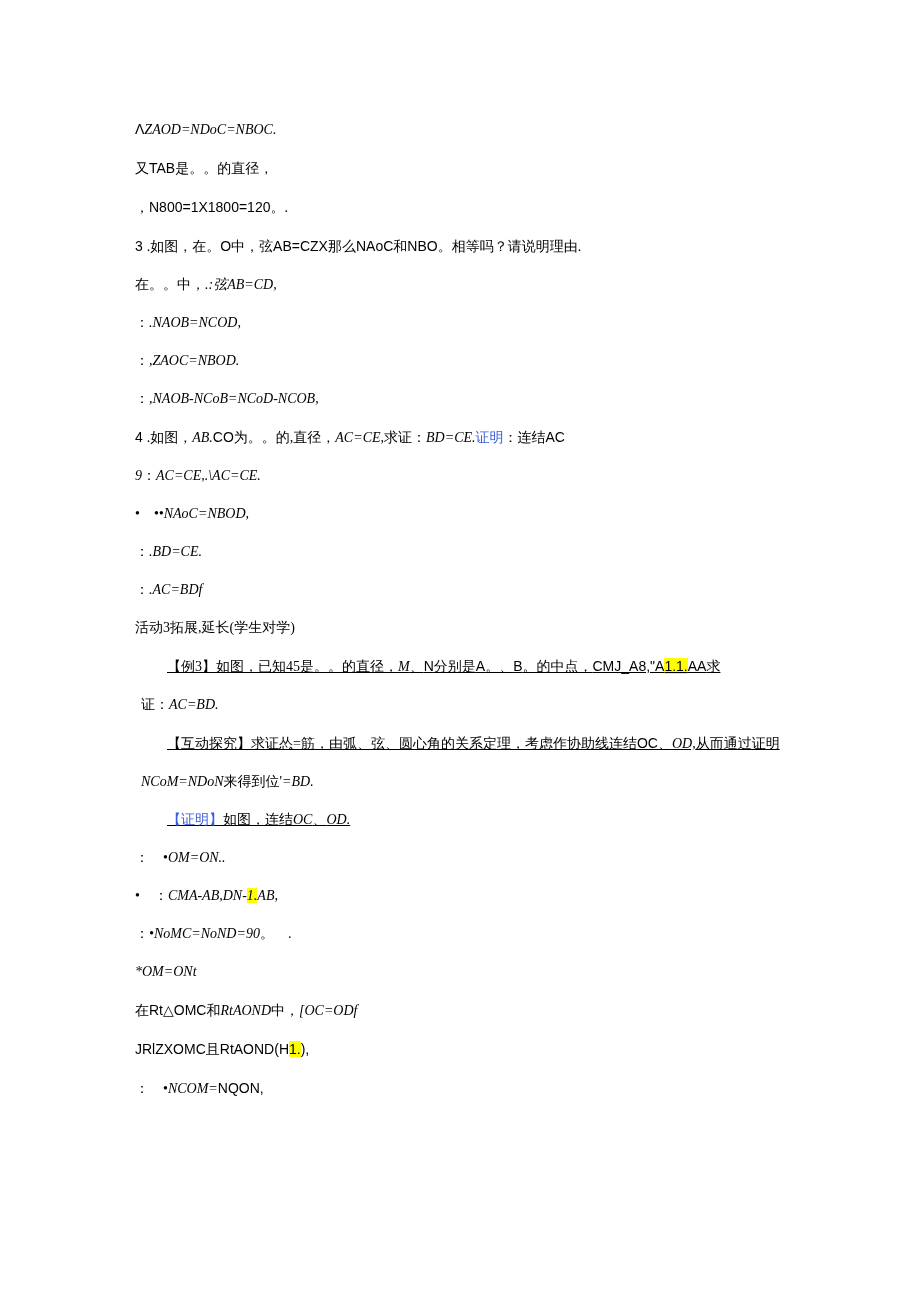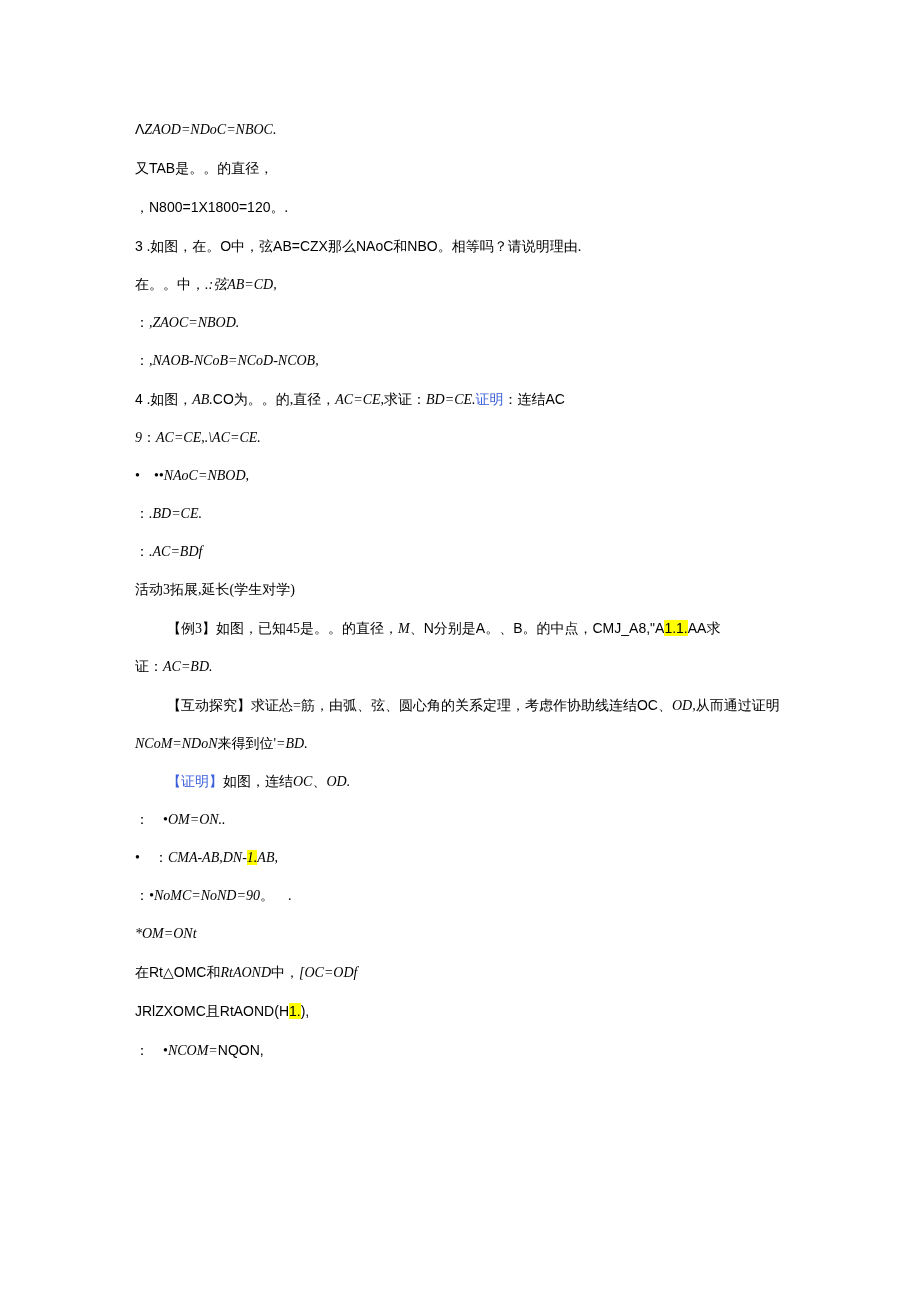--- a/index.html
+++ b/index.html
@@ -28,34 +28,36 @@
     font-family: "Arial", "Helvetica", sans-serif;
   }
   .blue {
     color: #3b5fdb;
   }
   .hl {
     background-color: #ffff00;
   }
   .indent1 {
     padding-left: 32px;
+    text-decoration: underline;
   }
   .indent-neg {
-    margin-left: 0;
+    margin-left: 6px;
   }
 </style>
 </head>
 <body>
 
 <div class="page" id="page-root">
     <div class="line"><span class="sans">Λ</span><span class="italic">ZAOD=NDoC=NBOC.</span></div>
     <div class="line"><span>又</span><span class="sans">TAB</span><span>是。。的直径，</span></div>
     <div class="line"><span>，</span><span class="sans">N800=1X1800=120</span><span>。.</span></div>
     <div class="line"><span class="sans">3 </span><span>.如图，在。</span><span class="sans">O</span><span>中，弦</span><span class="sans">AB=CZX</span><span>那么</span><span class="sans">NAoC</span><span>和</span><span class="sans">NBO</span><span>。相等吗？请说明理由.</span></div>
     <div class="line"><span>在。。中，</span><span class="italic">.:弦AB=CD,</span></div>
+    <div class="line"><span>：</span><span class="italic">.NAOB=NCOD,</span></div>
     <div class="line"><span>：</span><span class="italic">,ZAOC=NBOD.</span></div>
     <div class="line"><span>：</span><span class="italic">,NAOB-NCoB=NCoD-NCOB,</span></div>
     <div class="line"><span class="sans">4 </span><span>.如图，</span><span class="italic">AB.</span><span class="sans">CO</span><span>为。。的,直径，</span><span class="italic">AC=CE,</span><span>求证：</span><span class="italic">BD=CE.</span><span class="blue">证明</span><span>：连结</span><span class="sans">AC</span></div>
     <div class="line"><span class="italic"> 9</span><span>：</span><span class="italic">AC=CE,.\AC=CE.</span></div>
     <div class="line"><span>•　•</span><span class="italic">•NAoC=NBOD,</span></div>
     <div class="line"><span>：</span><span class="italic">.BD=CE.</span></div>
     <div class="line"><span>：</span><span class="italic">.AC=BDf</span></div>
     <div class="line"><span>活动3拓展,延长(学生对学)</span></div>
     <div class="line indent1"><span>【例3】如图，已知45是。。的直径，</span><span class="italic">M</span><span>、</span><span class="sans">N</span><span>分别是</span><span class="sans">A</span><span>。、</span><span class="sans">B</span><span>。的中点，</span><span class="sans">CMJ_A8,"A</span><span class="hl sans">1.1.</span><span class="sans">AA</span><span>求</span></div>
     <div class="line indent-neg"><span>证：</span><span class="italic">AC=BD.</span></div>

